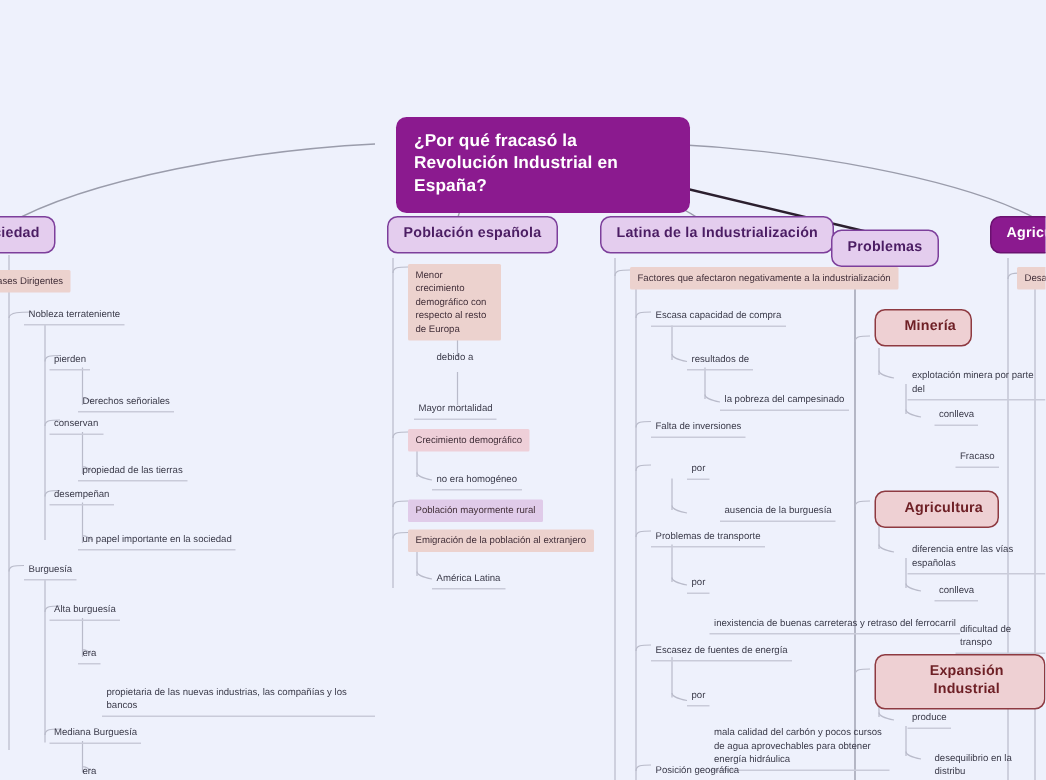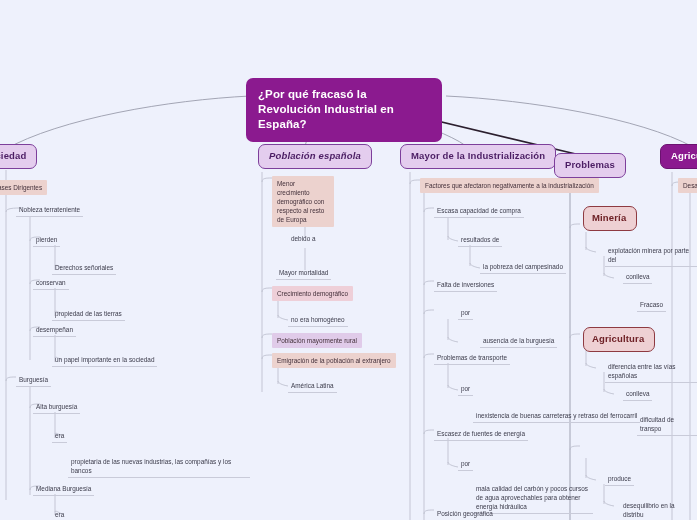--- a/index.html
+++ b/index.html
@@ -68,21 +68,21 @@
 
   
   .branch-rose {
     background: #eed0d3;
     color: #6e2026;
     border: 1.6px solid #8e3a41;
     border-radius: 7px;
     font-weight: bold;
     font-size: 9.5px;
     line-height: 12px;
-    padding: 5px 10px 6px 8px;
+    padding: 5px 10px 6px 19px;
     letter-spacing: 0.15px;
     text-align: center;
   }
 
   
   .hl {
     font-size: 6.4px;
     line-height: 9px;
     color: #43303a;
     padding: 3px 5px 3px 5px;
@@ -203,51 +203,51 @@
       <path d="M604,501 C604,503 608,505 614,506"></path>
     </g>
 
     <g fill="none" stroke="#b9bbca" stroke-width="0.8">
       <path d="M672,172 L672,520"></path>
       <path d="M672,186 C672,182 676,182 682,182"></path>
       <path d="M690,192 L690,520"></path>
     </g>
   </svg>
 
-  <div class="node root" style="left:246px; top:78px; width:196px;">¿Por qué fracasó la Revolución Industrial en España?</div>
+  <div class="node root" style="left:264px; top:78px; width:196px;">¿Por qué fracasó la Revolución Industrial en España?</div>
 
   <div class="node branch" style="left:-28px; top:144px;">Sociedad</div>
 
   <div class="node hl hl-salmon" style="left:-13px; top:180px;">Clases Dirigentes</div>
   <div class="node leaf" style="left:16px; top:205px;">Nobleza terrateniente</div>
   <div class="node leaf" style="left:33px; top:235px;">pierden</div>
   <div class="node leaf" style="left:52px; top:263px;">Derechos señoriales</div>
   <div class="node leaf" style="left:33px; top:278px;">conservan</div>
   <div class="node leaf" style="left:52px; top:309px;">propiedad de las tierras</div>
   <div class="node leaf" style="left:33px; top:325px;">desempeñan</div>
   <div class="node leaf" style="left:52px; top:355px;">un papel importante en la sociedad</div>
   <div class="node leaf" style="left:16px; top:375px;">Burguesía</div>
   <div class="node leaf" style="left:33px; top:402px;">Alta burguesía</div>
   <div class="node leaf" style="left:52px; top:431px;">era</div>
   <div class="node leaf wide" style="left:68px; top:457px; width:182px;">propietaria de las nuevas industrias, las compañías y los bancos</div>
   <div class="node leaf" style="left:33px; top:484px;">Mediana Burguesía</div>
   <div class="node leaf" style="left:52px; top:510px;">era</div>
 
-  <div class="node branch" style="left:258px; top:144px;font-style:italic;">Población española</div>
+  <div class="node branch" style="left:258px; top:144px;">Población española</div>
 
   <div class="node hl hl-salmon" style="left:272px; top:176px; width:62px;">Menor crecimiento demográfico con respecto al resto de Europa</div>
   <div class="node leaf noline" style="left:288px; top:234px;">debido a</div>
   <div class="node leaf" style="left:276px; top:268px;">Mayor mortalidad</div>
   <div class="node hl hl-pink" style="left:272px; top:286px;">Crecimiento demográfico</div>
   <div class="node leaf" style="left:288px; top:315px;">no era homogéneo</div>
   <div class="node hl hl-violet" style="left:272px; top:333px;">Población mayormente rural</div>
   <div class="node hl hl-salmon" style="left:272px; top:353px;">Emigración de la población al extranjero</div>
   <div class="node leaf" style="left:288px; top:381px;">América Latina</div>
 
-  <div class="node branch" style="left:400px; top:144px;">Mayor de la Industrialización</div>
+  <div class="node branch" style="left:400px; top:144px;">Latina de la Industrialización</div>
 
   <div class="node hl hl-salmon" style="left:420px; top:178px;">Factores que afectaron negativamente a la industrialización</div>
   <div class="node leaf" style="left:434px; top:206px;">Escasa capacidad de compra</div>
   <div class="node leaf" style="left:458px; top:235px;">resultados de</div>
   <div class="node leaf" style="left:480px; top:262px;">la pobreza del campesinado</div>
   <div class="node leaf" style="left:434px; top:280px;">Falta de inversiones</div>
   <div class="node leaf" style="left:458px; top:308px;">por</div>
   <div class="node leaf" style="left:480px; top:336px;">ausencia de la burguesía</div>
   <div class="node leaf" style="left:434px; top:353px;">Problemas de transporte</div>
   <div class="node leaf" style="left:458px; top:384px;">por</div>
@@ -262,19 +262,20 @@
   <div class="node branch-rose" style="left:583px; top:206px;">Minería</div>
   <div class="node leaf" style="left:605px; top:246px;">explotación minera por parte del</div>
   <div class="node leaf" style="left:623px; top:272px;">conlleva</div>
   <div class="node leaf" style="left:637px; top:300px;">Fracaso</div>
 
   <div class="node branch-rose" style="left:583px; top:327px;">Agricultura</div>
   <div class="node leaf" style="left:605px; top:362px;">diferencia entre las vías españolas</div>
   <div class="node leaf" style="left:623px; top:389px;">conlleva</div>
   <div class="node leaf" style="left:637px; top:415px;">dificultad de transpo</div>
 
+  <div class="node branch-rose" style="left:583px; top:436px;">Expansión Industrial</div>
   <div class="node leaf" style="left:605px; top:474px;">produce</div>
   <div class="node leaf" style="left:620px; top:501px;">desequilibrio en la distribu</div>
 
   <div class="node branch solid" style="left:660px; top:144px;">Agricultura</div>
   <div class="node hl hl-salmon" style="left:678px; top:178px;">Desa</div>
 
 </div>
 
 </body></html>

